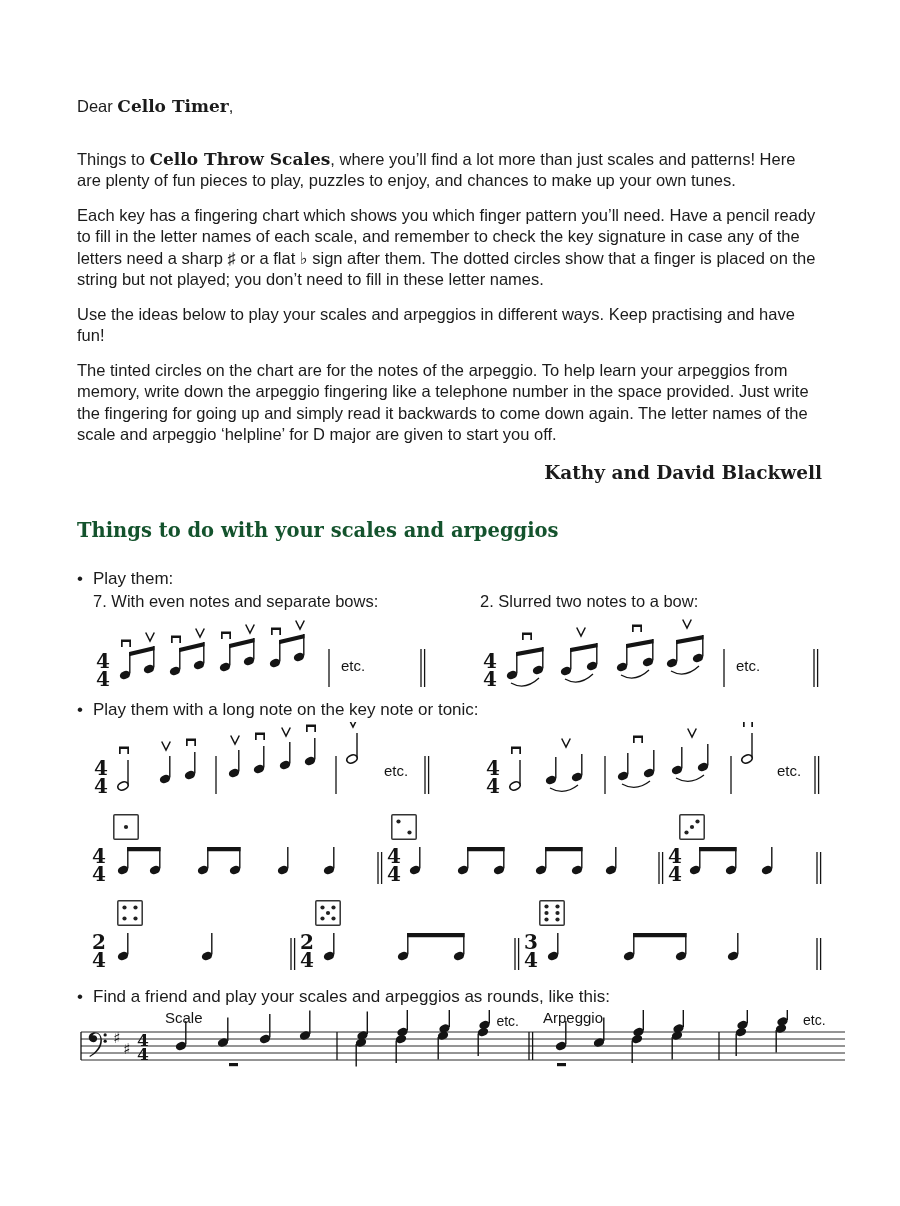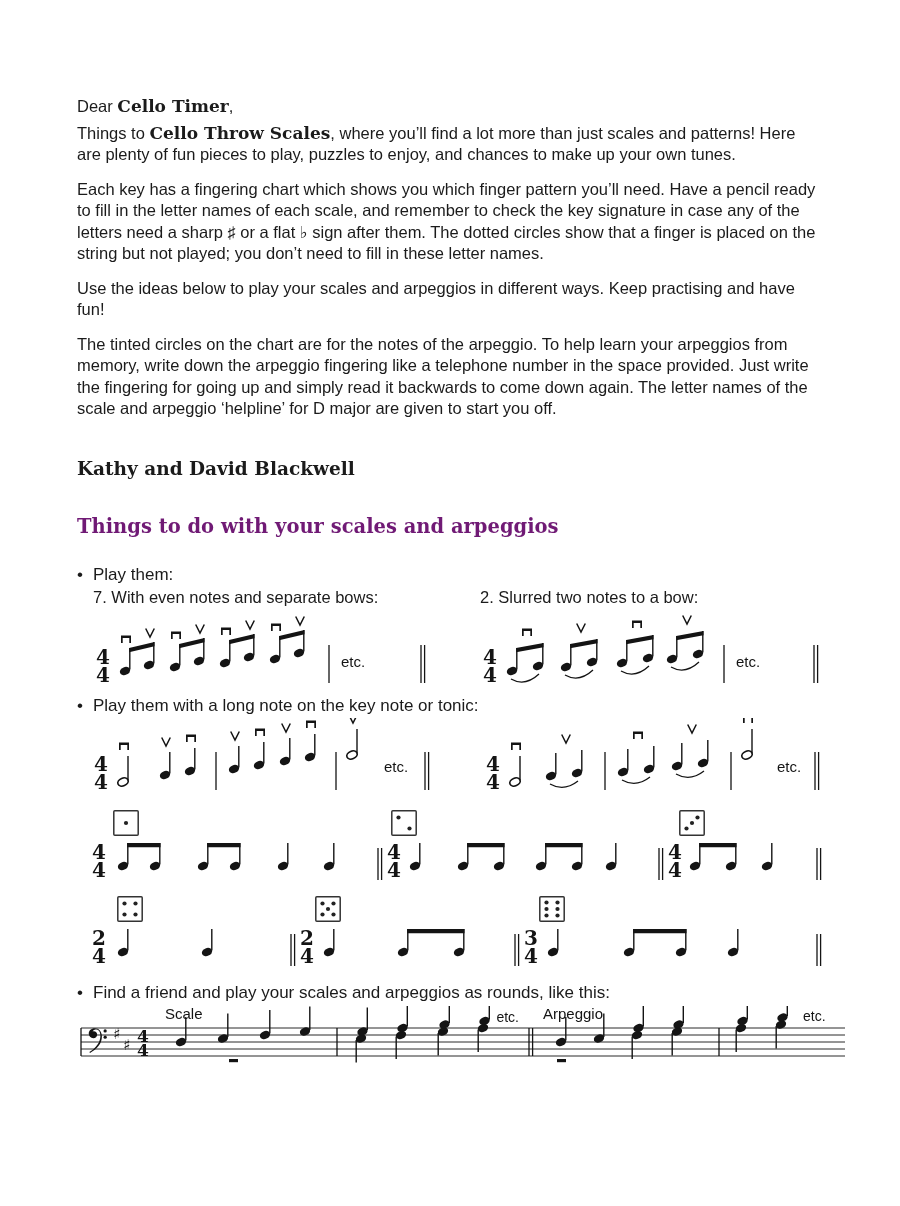--- a/index.html
+++ b/index.html
@@ -1,26 +1,26 @@
 <!DOCTYPE html>
 <html><head>
 <meta charset="utf-8">
 <style>
   html,body{margin:0;padding:0;background:#ffffff;}
   body{width:900px;height:1206px;overflow:hidden;
        font-family:"Liberation Sans","DejaVu Sans",sans-serif;
        color:#1b1b1b;}
   .content{margin-left:77px;width:745px;}
   p{margin:0 0 13px 0;font-size:16.5px;line-height:21.5px;font-weight:400;}
-  .greeting{margin-top:96px;margin-bottom:5px;}
+  .greeting{margin-top:96px;margin-bottom:31px;}
   .bold-serif{font-family:"DejaVu Serif","Liberation Serif",serif;font-weight:700;font-size:17px;}
-  .signature{margin-top:38px;
+  .signature{margin-top:16px;text-align:right;
       font-family:"DejaVu Serif","Liberation Serif",serif;font-weight:700;font-size:18.5px;}
   h2{margin:36px 0 26px 0;font-family:"DejaVu Serif","Liberation Serif",serif;
-     font-weight:700;font-size:19.5px;color:#701a75;}
+     font-weight:700;font-size:19.5px;color:#14532d;}
   .bullet{position:relative;padding-left:16px;font-size:17px;line-height:21.5px;margin:0 0 2px 0;}
   .bullet::before{content:"\2022";position:absolute;left:0;top:0;}
   .subline{display:flex;padding-left:16px;font-size:16.5px;line-height:21.5px;}
   .subline .it1{flex:0 0 387px;}
   .ex-row{display:flex;justify-content:space-between;margin:2px 0 4px 0;}
   .dice-row{margin:10px 0 6px 0;}
   svg{display:block;}
   .mt8{margin-top:8px;} .mt12{margin-top:12px;} .mt14{margin-top:14px;}
 </style>
 </head>

